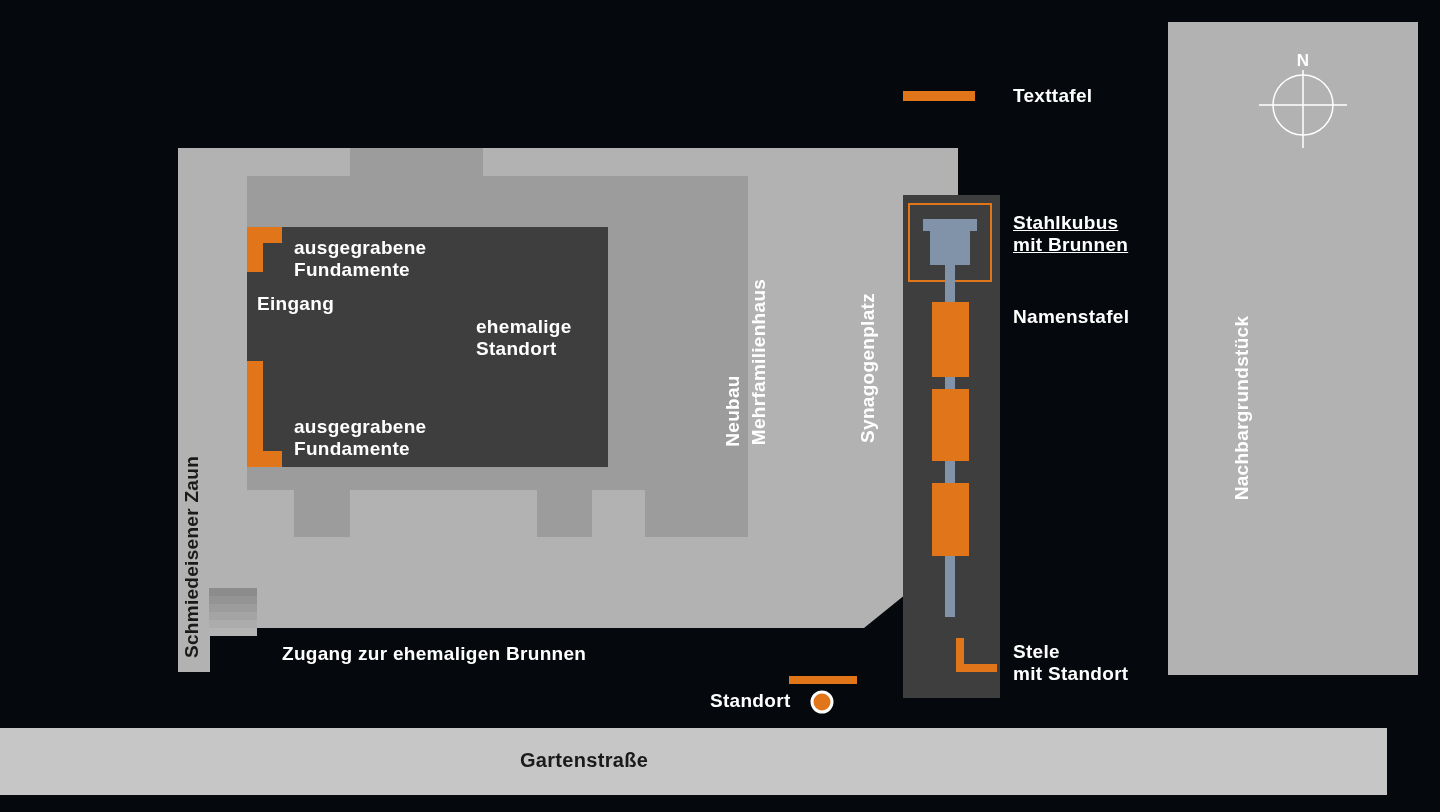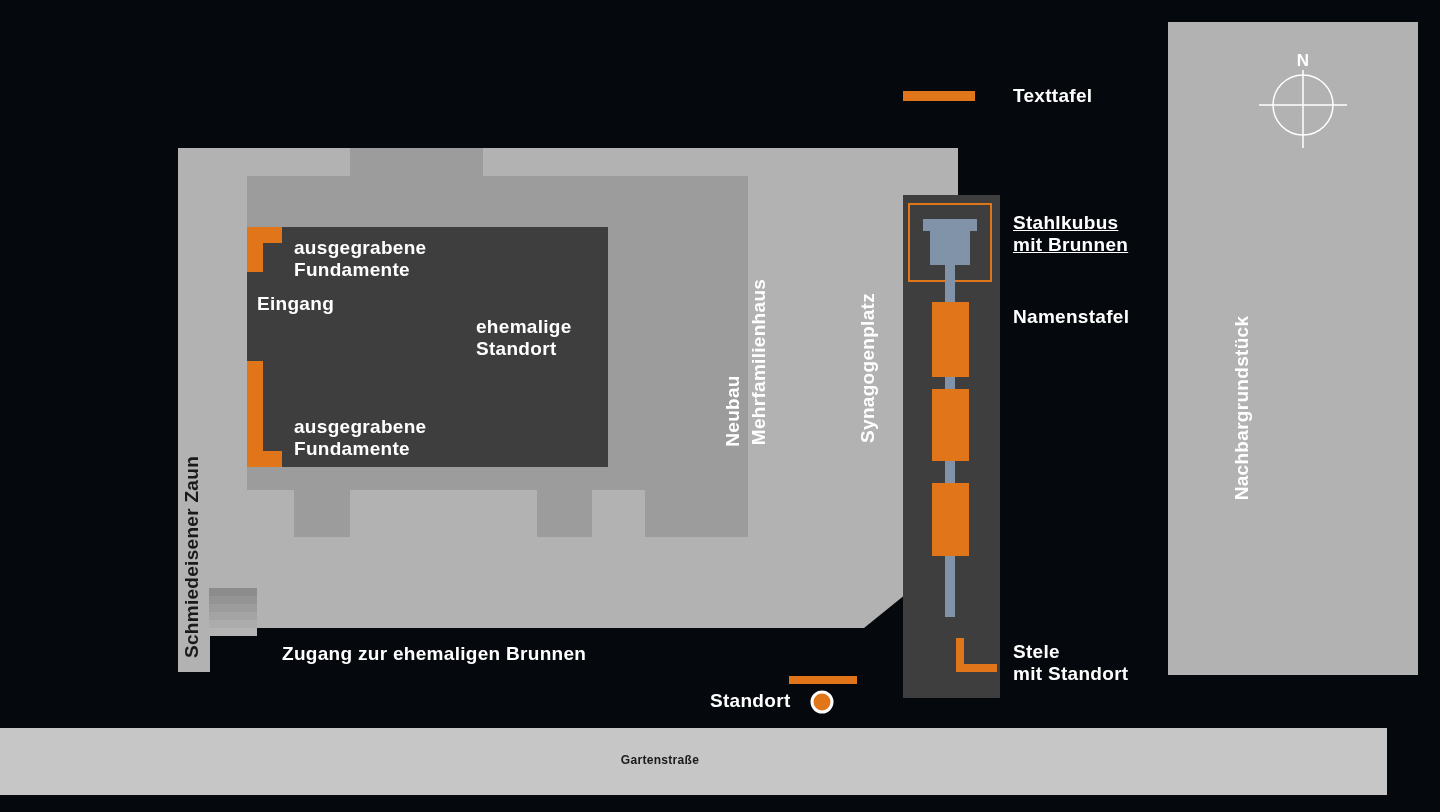--- a/index.html
+++ b/index.html
@@ -27,21 +27,21 @@
     transform: translate(-50%, -50%) rotate(-90deg);
     white-space: nowrap;
     line-height: 19px;
   }
   .clabel {
     transform: translate(-50%, -50%);
     white-space: nowrap;
   }
   .street-lbl {
     left: 520px; top: 749px; width: 280px;
-    text-align: center; font-size: 12px;
+    text-align: left; font-size: 20px;
   }
 </style>
 </head>
 <body>
 
 <div class="canvas">
 
   <svg class="plan-svg" width="1440" height="812" viewBox="0 0 1440 812">
 
     <rect x="1168" y="22" width="250" height="653" fill="#B2B2B2"></rect>

